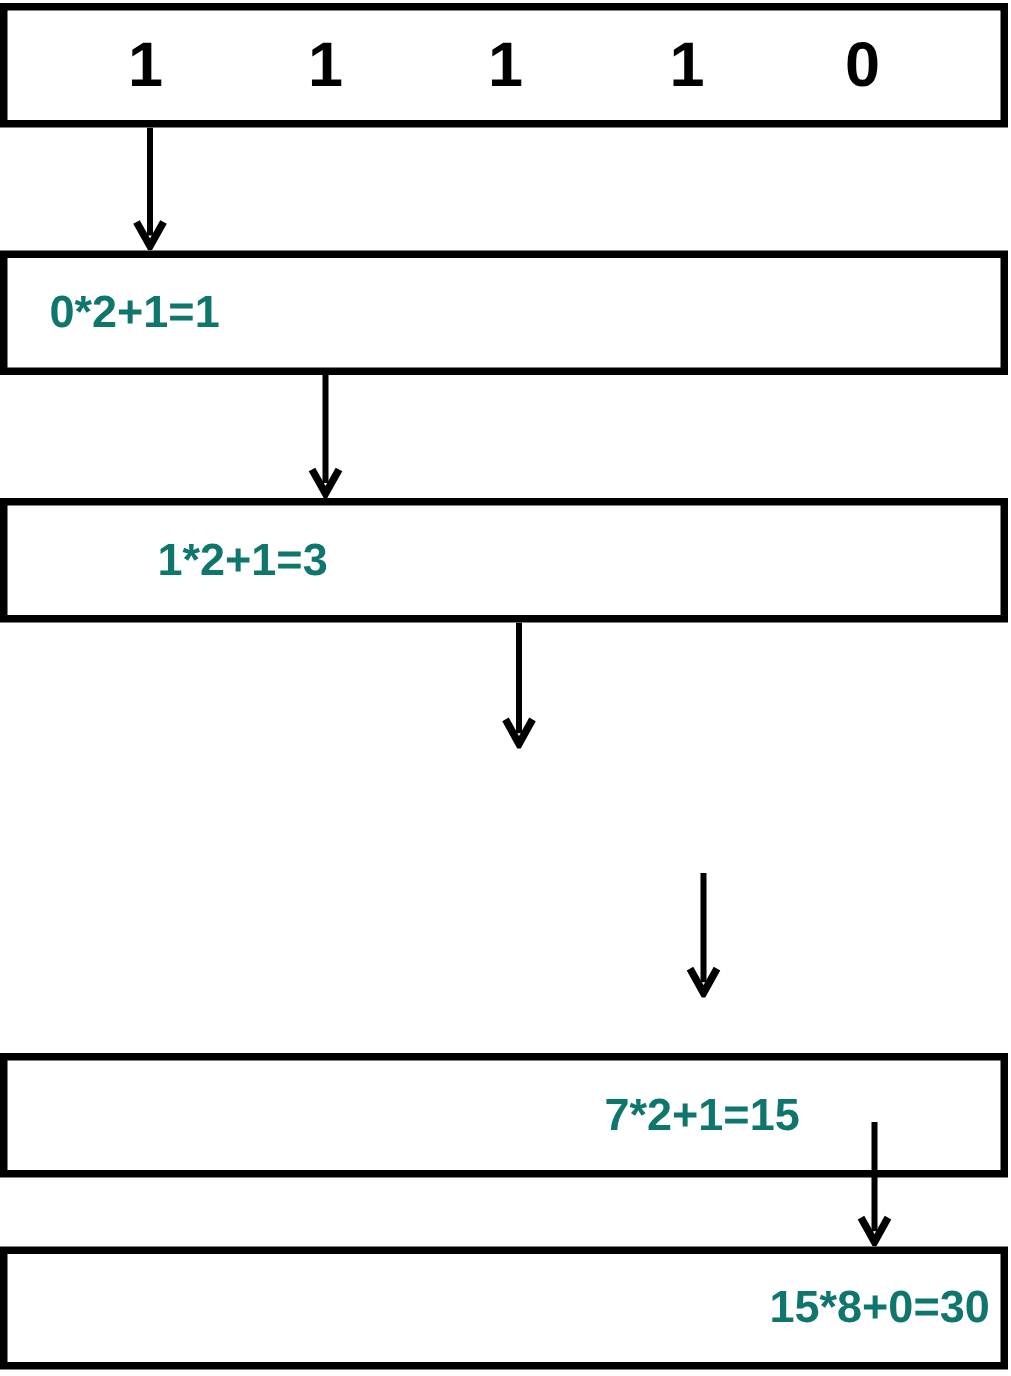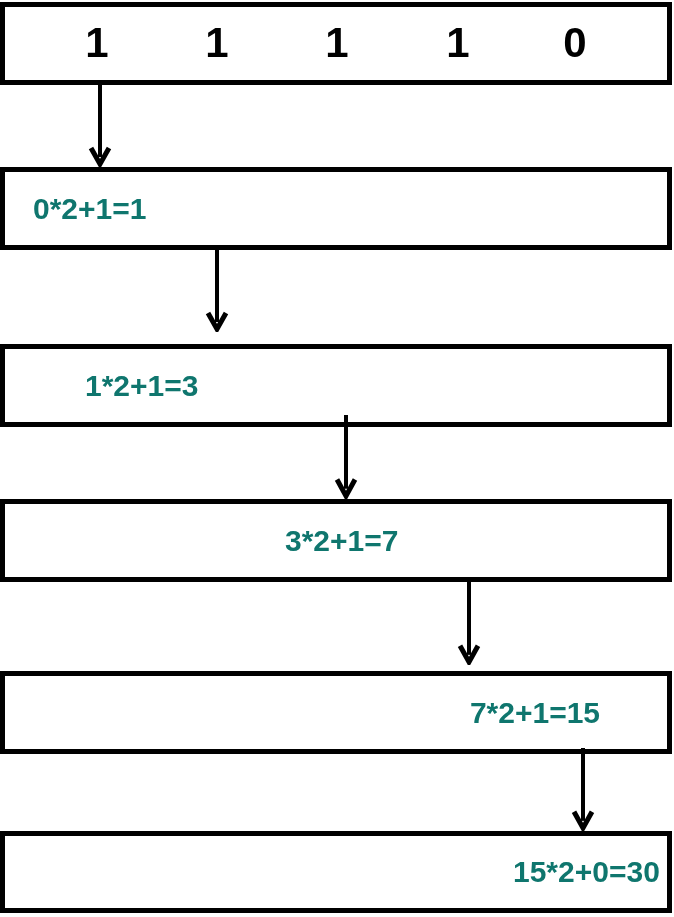--- a/index.html
+++ b/index.html
@@ -42,23 +42,23 @@
     align-items: center;
     height: 83px;
   }
   .step-label {
     font-size: 30px;
     font-weight: bold;
     color: #0f766e;
     white-space: nowrap;
   }
   .s1 { top: 167px; padding-left: 28px; }
-  .s2 { top: 344px; padding-left: 80px; }
+  .s2 { top: 332px; padding-left: 100px; }
   .s3 { top: 499px; padding-left: 280px; }
-  .s4 { top: 671px; padding-left: 398px; justify-content: center; }
+  .s4 { top: 702px; padding-left: 398px; }
   .s5 { top: 831px; height: 82px; padding-left: 508px; }
 
   .arrow { position: absolute; width: 28px; display: block; }
   .a1 { left: 86px;  top: 85px;  height: 82px; }
   .a2 { left: 203px; top: 250px; height: 82px; }
   .a3 { left: 332px; top: 415px; height: 84px; }
   .a4 { left: 455px; top: 582px; height: 83px; }
   .a5 { left: 569px; top: 748px; height: 83px; }
 </style>
 </head>
@@ -90,35 +90,32 @@
 
   <div class="box step s2">
     <span class="step-label">1*2+1=3</span>
   </div>
 
   <svg class="arrow a3" viewBox="0 0 28 82" preserveAspectRatio="none" xmlns="http://www.w3.org/2000/svg">
     <line x1="14" y1="0" x2="14" y2="72" stroke="#000000" stroke-width="4"></line>
     <polyline points="5,63 14,79 23,63" fill="none" stroke="#000000" stroke-width="5" stroke-linejoin="miter"></polyline>
   </svg>
 
-  <div class="box step s3">
-    <span class="step-label">3*2+1=7</span>
-  </div>
 
   <svg class="arrow a4" viewBox="0 0 28 82" preserveAspectRatio="none" xmlns="http://www.w3.org/2000/svg">
     <line x1="14" y1="0" x2="14" y2="72" stroke="#000000" stroke-width="4"></line>
     <polyline points="5,63 14,79 23,63" fill="none" stroke="#000000" stroke-width="5" stroke-linejoin="miter"></polyline>
   </svg>
 
   <div class="box step s4">
     <span class="step-label">7*2+1=15</span>
   </div>
 
   <svg class="arrow a5" viewBox="0 0 28 82" preserveAspectRatio="none" xmlns="http://www.w3.org/2000/svg">
     <line x1="14" y1="0" x2="14" y2="72" stroke="#000000" stroke-width="4"></line>
     <polyline points="5,63 14,79 23,63" fill="none" stroke="#000000" stroke-width="5" stroke-linejoin="miter"></polyline>
   </svg>
 
   <div class="box step s5">
-    <span class="step-label">15*2+0=30</span>
+    <span class="step-label">15*8+0=30</span>
   </div>
 
 </div>
 
 </body></html>

